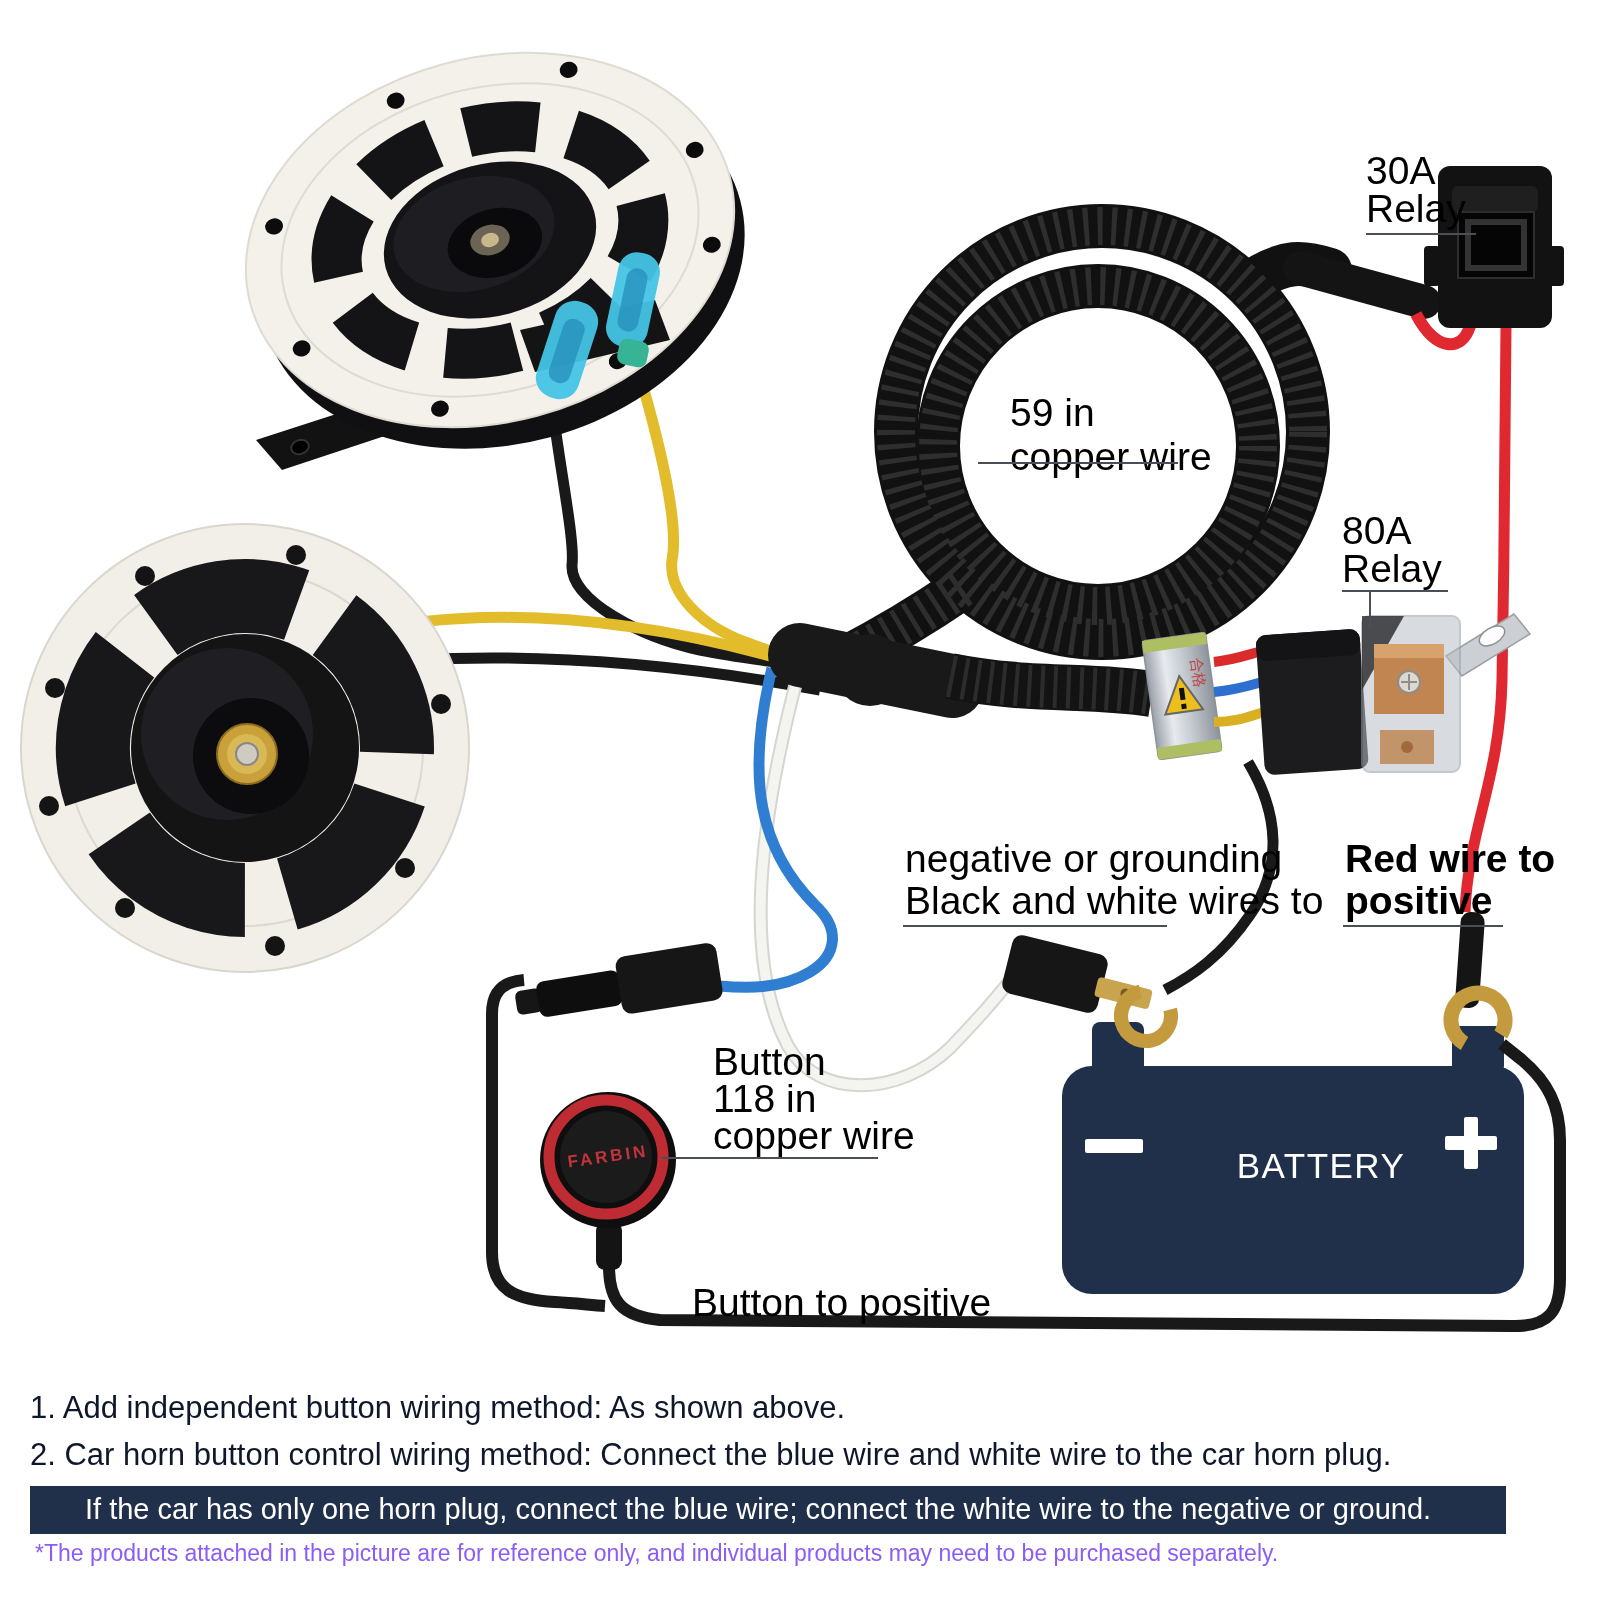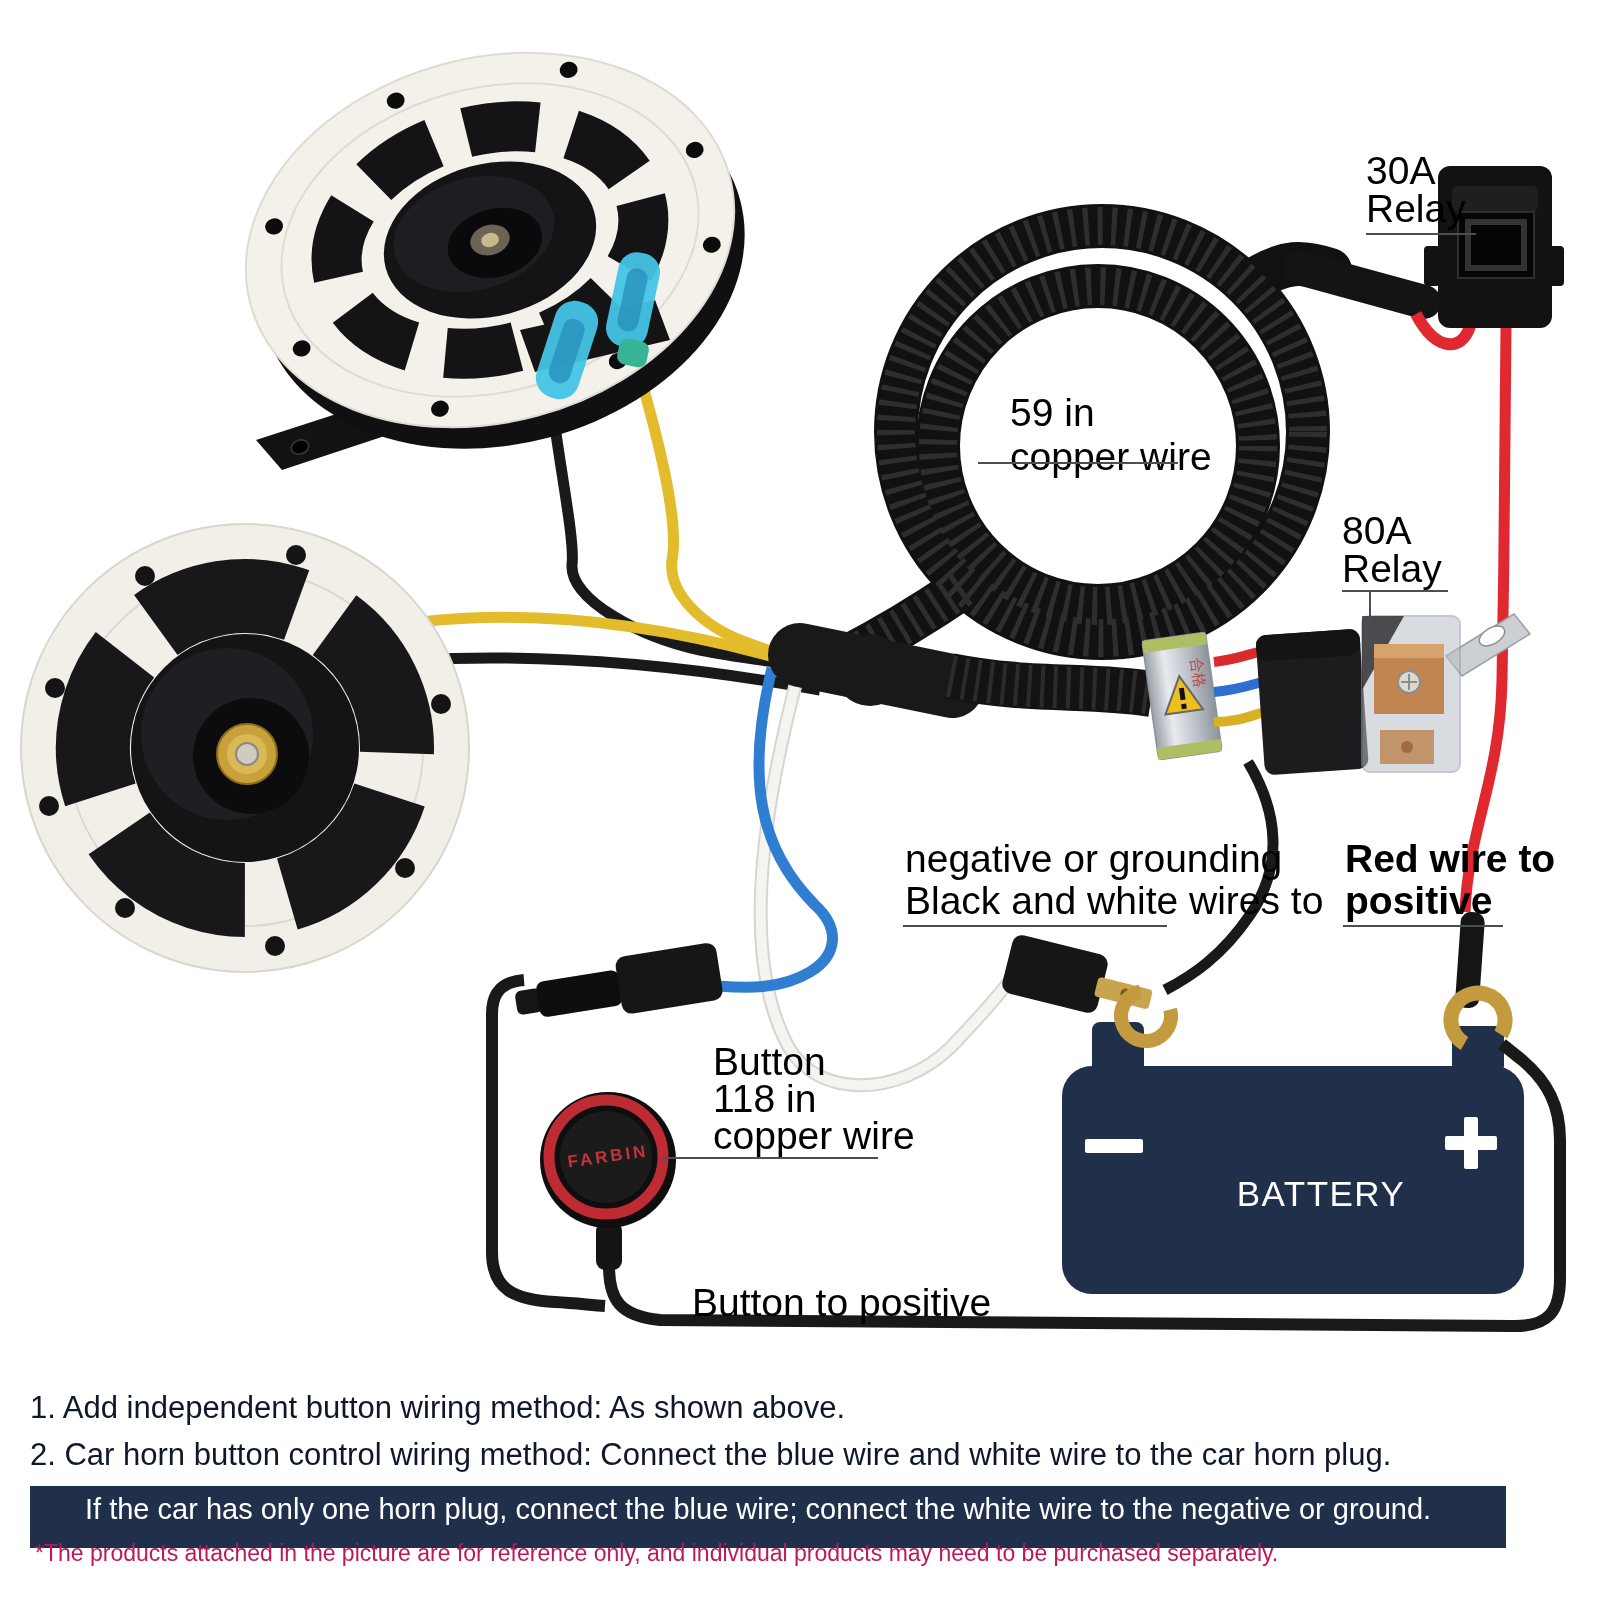--- a/index.html
+++ b/index.html
@@ -4,29 +4,29 @@
 <style>
   html,body{margin:0;padding:0;background:#ffffff;}
   .canvas{position:relative;width:1600px;height:1600px;background:#ffffff;overflow:hidden;
           font-family:"Liberation Sans", sans-serif;}
   .art{position:absolute;left:0;top:0;width:1600px;height:1600px;}
   .dlabel{position:absolute;color:#000000;font-size:39px;line-height:38px;white-space:nowrap;}
   .dlabel.lh42{line-height:42px;}
   .dlabel.lh44{line-height:44px;}
   .uline{position:absolute;height:2px;background:#4a4f57;}
   .vline{position:absolute;width:2px;background:#4a4f57;}
-  .battery-text{position:absolute;left:1062px;top:1174px;width:518px;text-align:center;
+  .battery-text{position:absolute;left:1062px;top:1146px;width:518px;text-align:center;
                 color:#ffffff;font-size:35px;letter-spacing:1.5px;}
   .farbin{position:absolute;left:553px;top:1147px;width:110px;text-align:center;color:#c2333b;
           font-size:17px;font-weight:bold;letter-spacing:3px;transform:rotate(-8deg);}
   .instr{position:absolute;left:30px;color:#0f172a;font-size:31px;white-space:nowrap;}
-  .bar{position:absolute;left:30px;top:1486px;width:1476px;height:62px;background:#20304a;
+  .bar{position:absolute;left:30px;top:1486px;width:1476px;height:48px;background:#20304a;
        color:#ffffff;font-size:29px;font-weight:500;line-height:46px;padding-left:55px;
        box-sizing:border-box;white-space:nowrap;}
-  .footnote{position:absolute;left:35px;top:1540px;color:#be185d;font-size:23px;white-space:nowrap;}
+  .footnote{position:absolute;left:35px;top:1540px;color:#8b5cf6;font-size:23px;white-space:nowrap;}
 </style>
 </head>
 <body>
 
 <div class="canvas">
 
 <svg class="art" viewBox="0 0 1600 1600">
   <defs>
     <linearGradient id="silver" x1="0" y1="0" x2="1" y2="0">
       <stop offset="0" stop-color="#9aa0a8"></stop>

